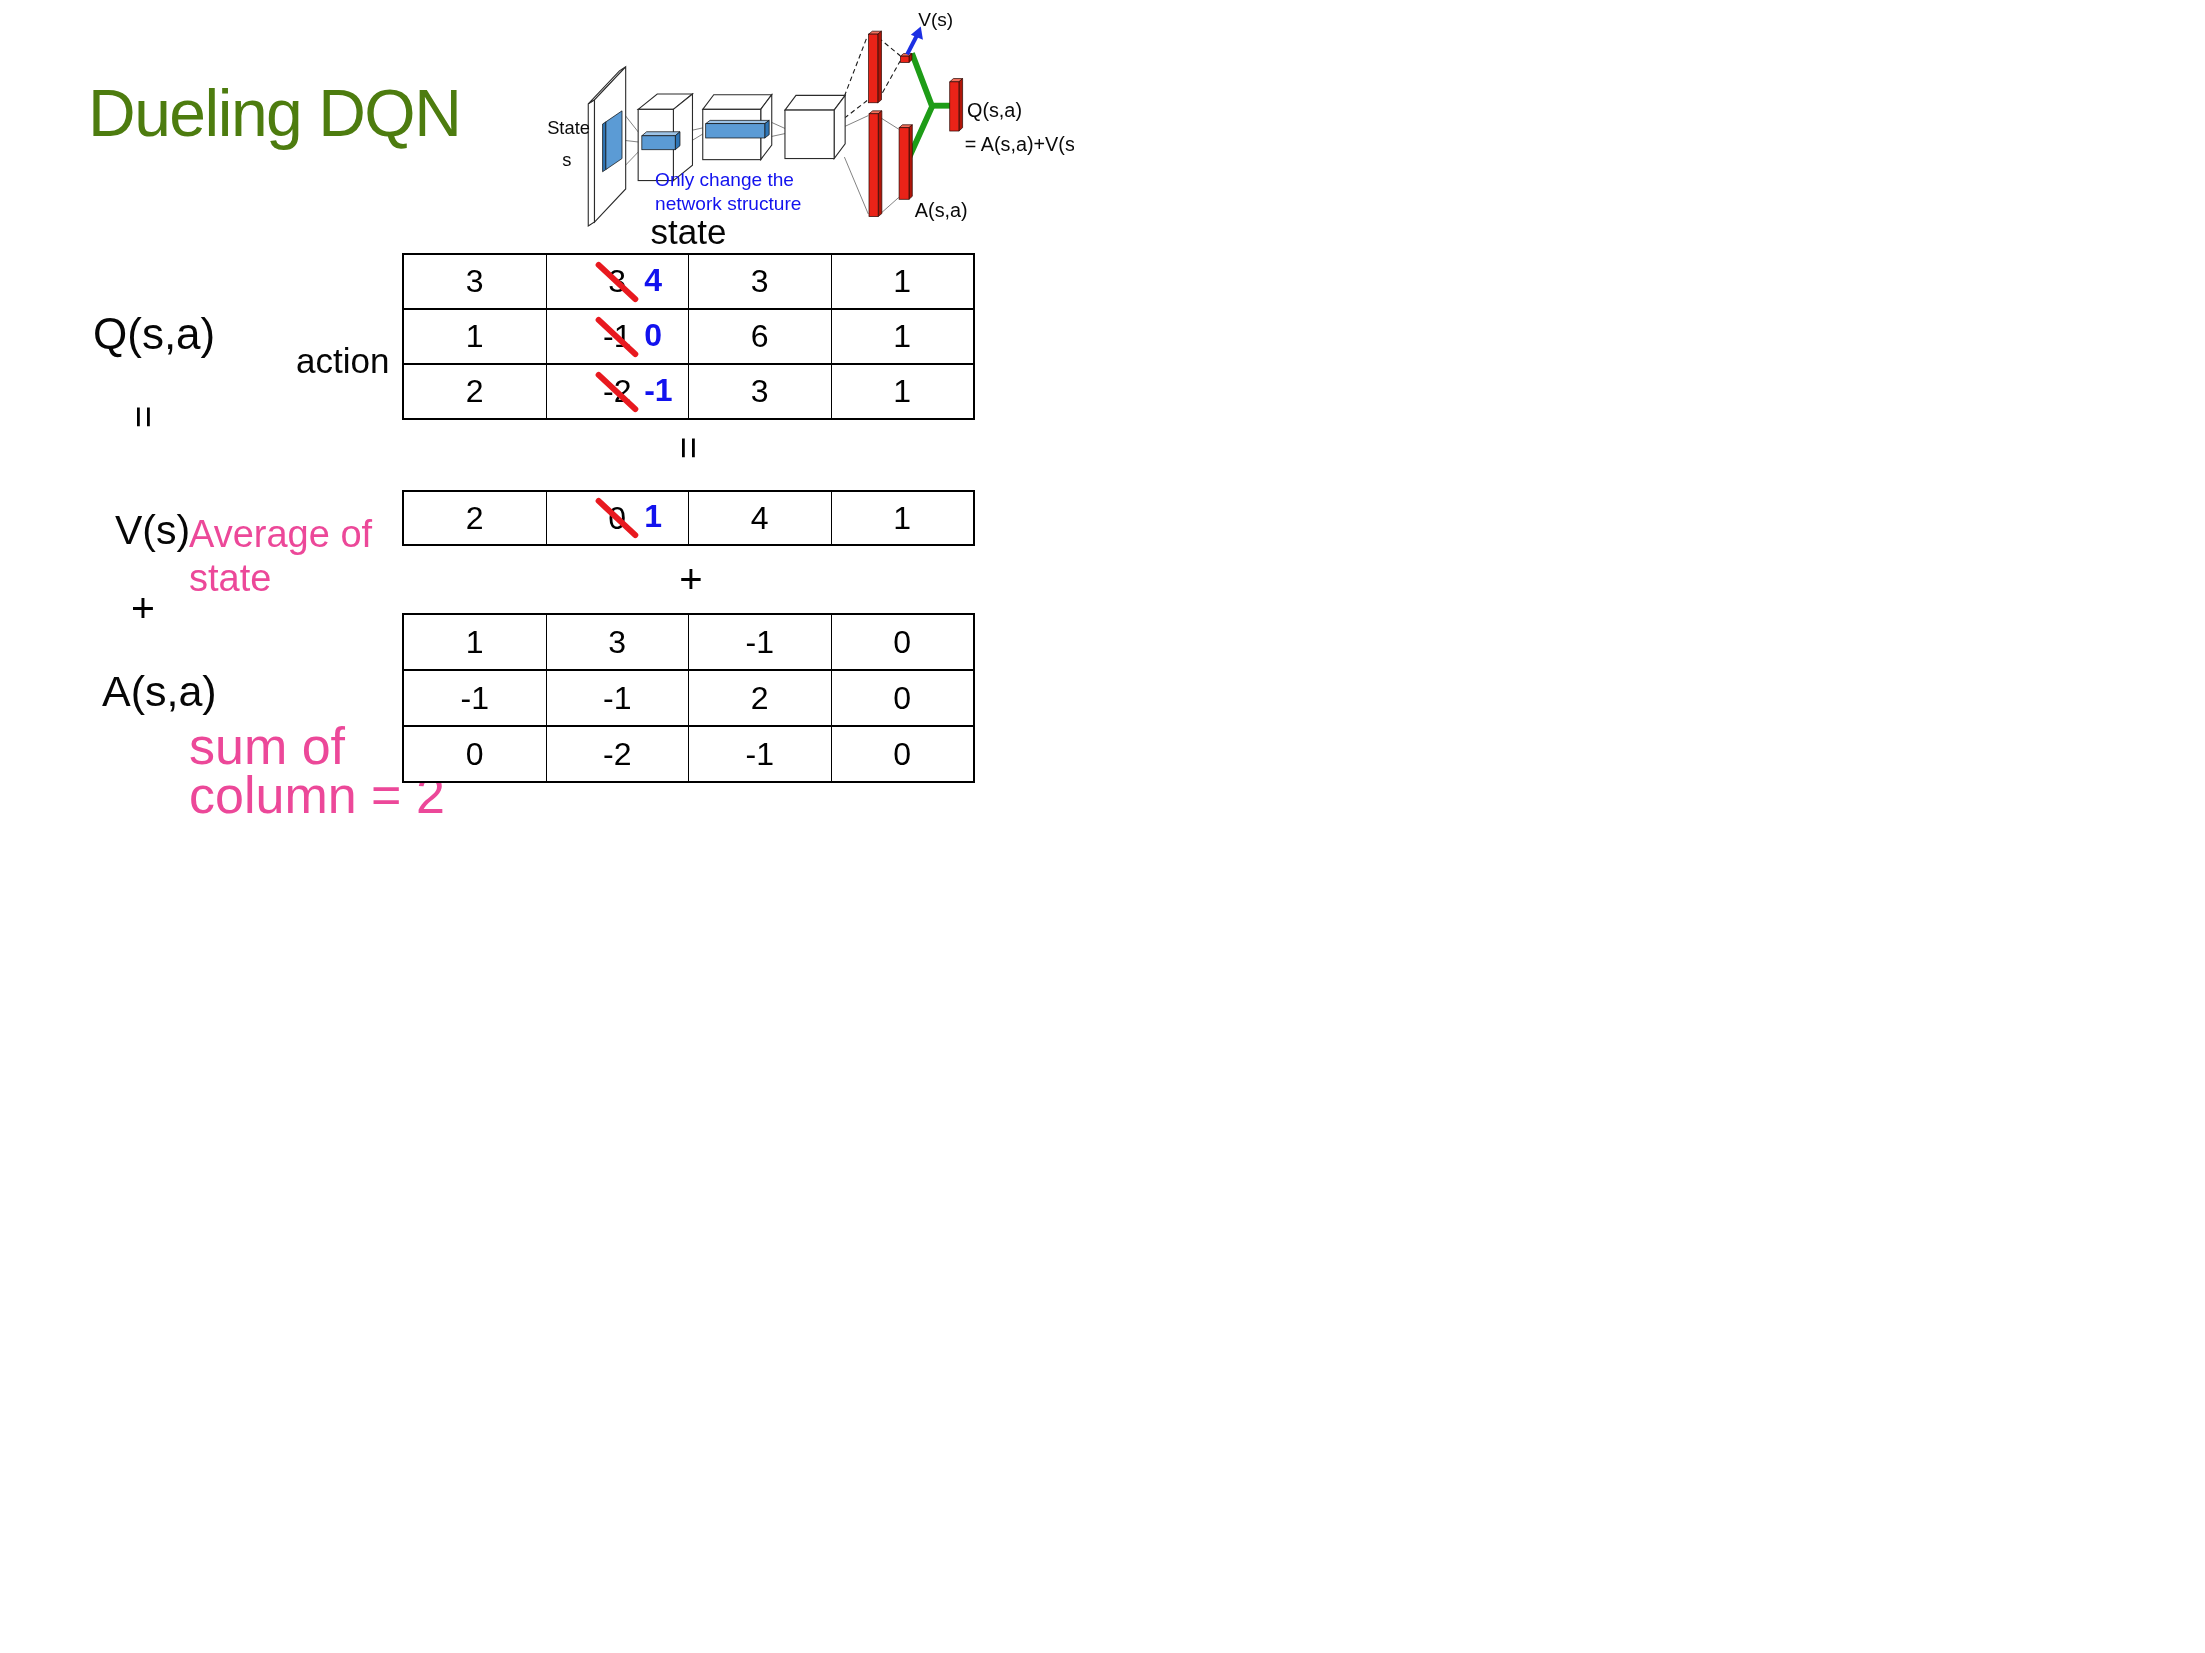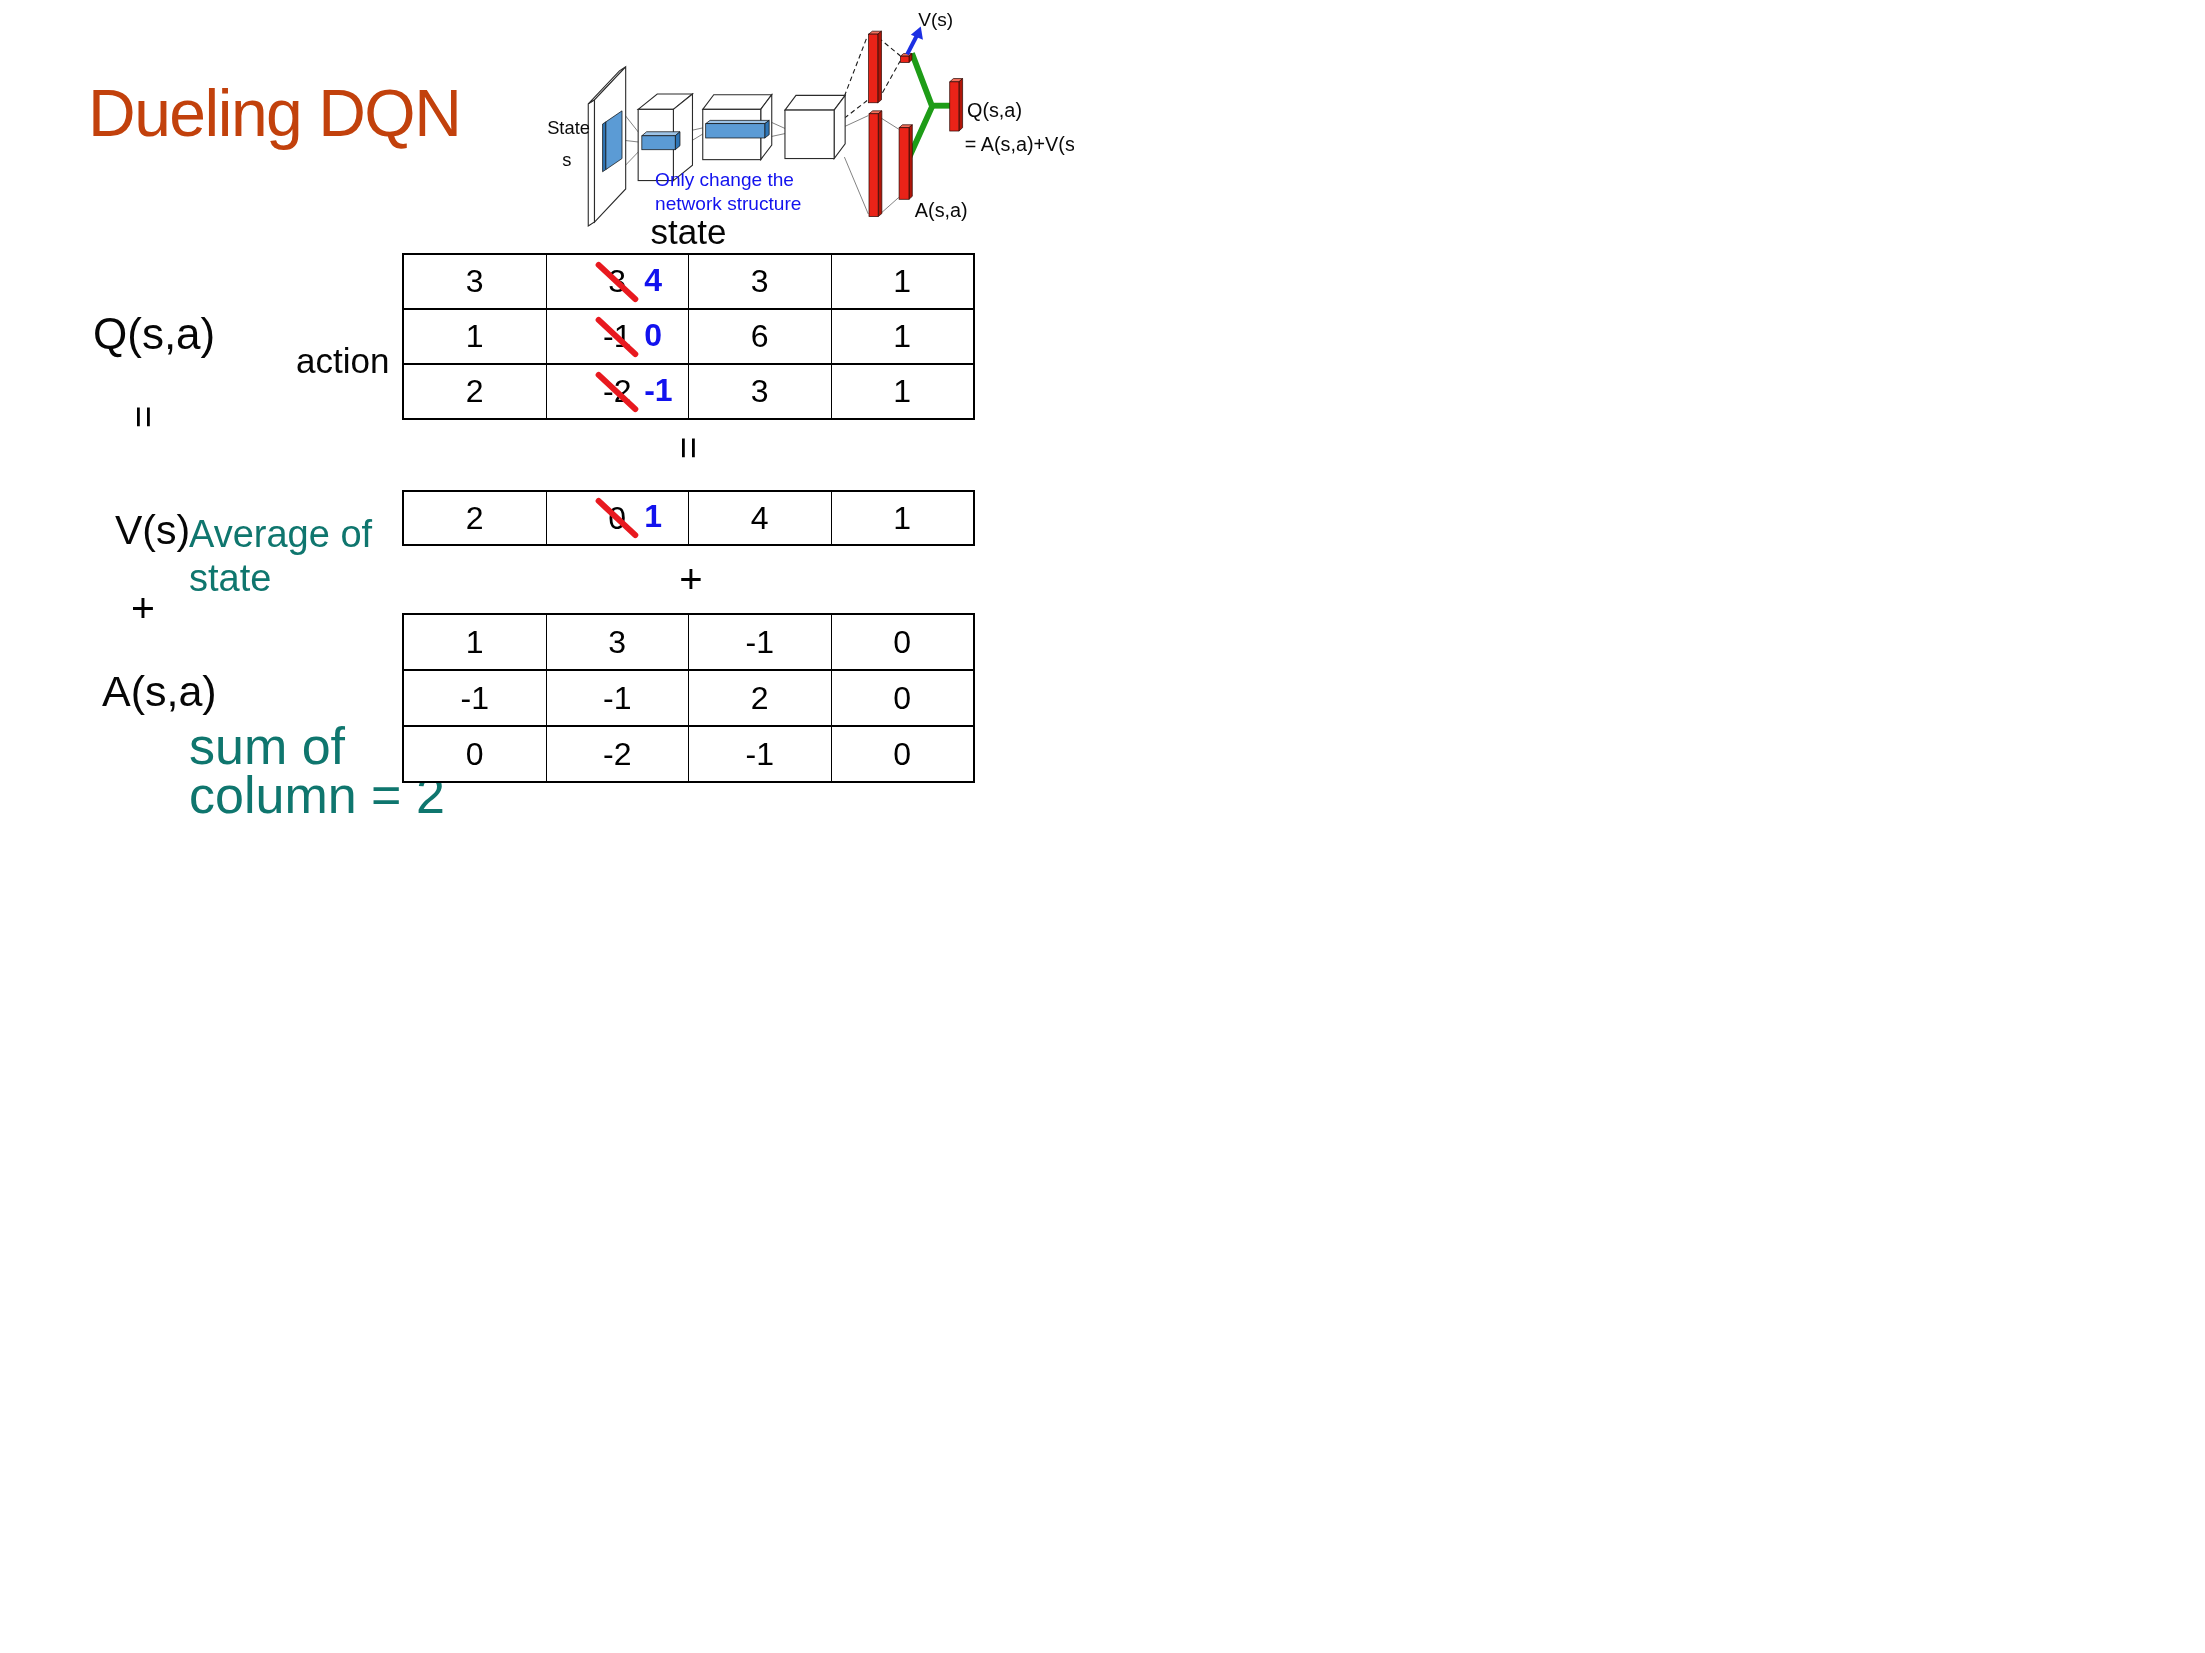--- a/index.html
+++ b/index.html
@@ -1,19 +1,19 @@
 <!DOCTYPE html>
 <html style="font-size:11.8px"><head>
 <meta charset="utf-8">
 <style>
   html,body{margin:0;padding:0;background:#ffffff;}
   #slide{position:relative;width:1103px;height:827px;background:#fff;overflow:hidden;
          font-family:"Liberation Sans","DejaVu Sans",sans-serif;color:#060606;}
   .abs{position:absolute;}
-  #title{left:88px;top:75px;font-size:66px;letter-spacing:-1.5px;color:#c2410c;}
+  #title{left:88px;top:75px;font-size:66px;letter-spacing:-1.5px;color:#4d7c0f;}
 
   
   .mtable{position:absolute;left:402px;width:573px;border:2.2px solid #000;box-sizing:border-box;background:#fff;}
   .trow{display:flex;}
   .trow + .trow{border-top:2.2px solid #000;}
   .q-table .trow{height:53px;}
   .v-table .trow{height:52px;}
   .a-table .trow{height:54px;}
   .tcell{flex:1;position:relative;display:flex;align-items:center;justify-content:center;
          border-left:1.8px solid #000;font-size:32px;color:#000;}
@@ -22,21 +22,21 @@
         color:#1212ee;font-weight:bold;font-size:32px;}
   .strike{position:absolute;left:50%;top:50%;width:56px;height:5.9px;border-radius:2.9px;
           background:#e8191f;transform:translate(-50%,-50%) rotate(43deg);}
 
   
   .lbl{position:absolute;color:#060606;}
   #q-label{left:93px;top:309px;font-size:44px;}
   #action-label{left:296px;top:341px;font-size:35px;}
   #v-label{left:115px;top:507px;font-size:41px;}
   #a-label{left:102px;top:667px;font-size:43px;}
-  .bluenote{position:absolute;color:#0f766e;}
+  .bluenote{position:absolute;color:#ec4899;}
   #avg-note{left:189px;top:512px;font-size:38px;line-height:44px;}
   #sum-note{left:189px;top:722px;font-size:52px;line-height:49px;}
   #state-header{left:402px;top:212px;width:573px;text-align:center;font-size:35px;}
   .sym{position:absolute;transform:translate(-50%,-50%);font-size:38px;color:#000;}
   .rot90{transform:translate(-50%,-50%) rotate(90deg);font-size:39px;}
   #eq-left{left:143px;top:417px;}
   #eq-center{left:688px;top:448px;}
   #plus-left{left:143px;top:608px;font-size:41px;}
   #plus-center{left:691px;top:579px;font-size:40px;}
 

